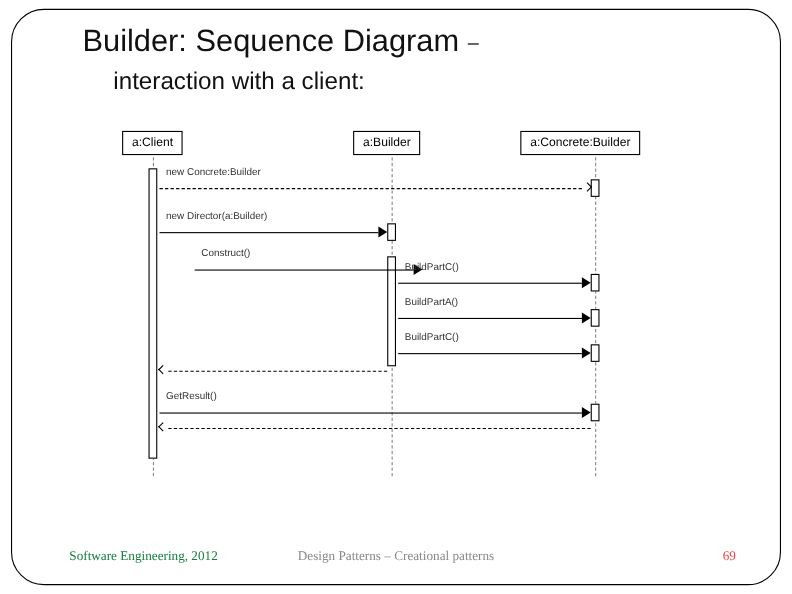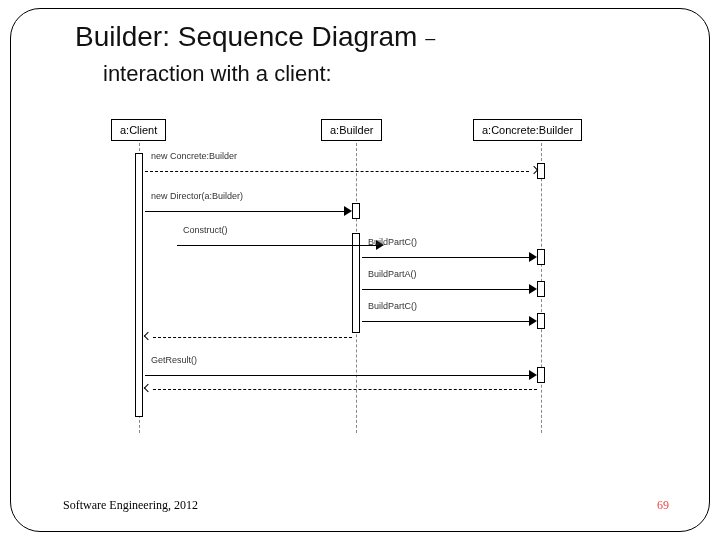--- a/index.html
+++ b/index.html
@@ -118,21 +118,21 @@
     border-top: 1px solid #000;
     border-left: 1px solid #000;
     transform: rotate(-45deg);
   }
   .footer-left {
     position: absolute;
     left: 52px;
     bottom: 18px;
     font-family: "Times New Roman", serif;
     font-size: 12px;
-    color: #000000;
+    color: #15803d;
   }
   .footer-center {
     position: absolute;
     left: 0; right: 0;
     bottom: 18px;
     text-align: center;
     font-family: "Times New Roman", serif;
     font-size: 12px;
     color: #888;
   }
@@ -224,14 +224,15 @@
     </div>
 
     <div class="msg" style="left:34px;top:264px;width:392px;">
       <div class="msg-line dashed" style="left:8px;right:0;"></div>
       <div class="arrow-open-left"></div>
     </div>
 
   </div>
 
   <div class="footer-left">Software Engineering, 2012</div>
+  <div class="footer-center">Design Patterns – Creational patterns</div>
   <div class="footer-right">69</div>
 </div>
 
 </body></html>

